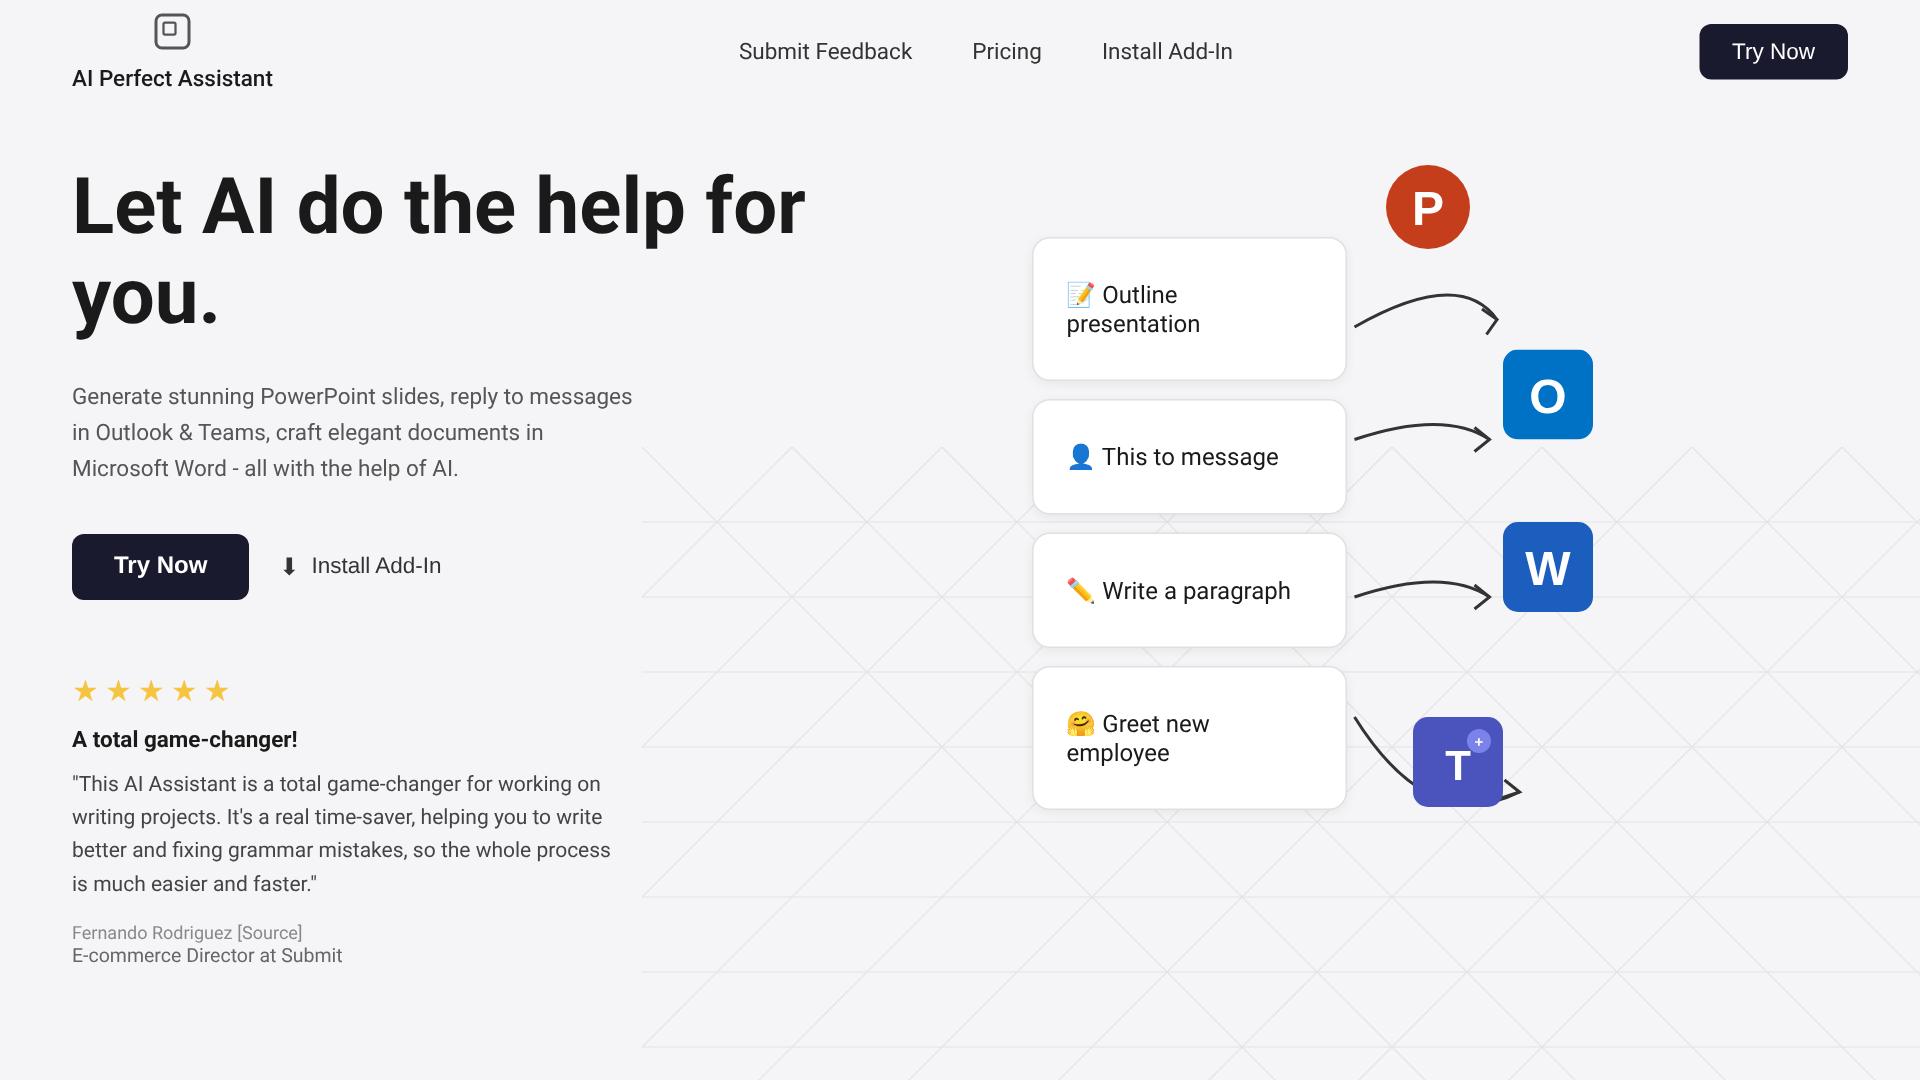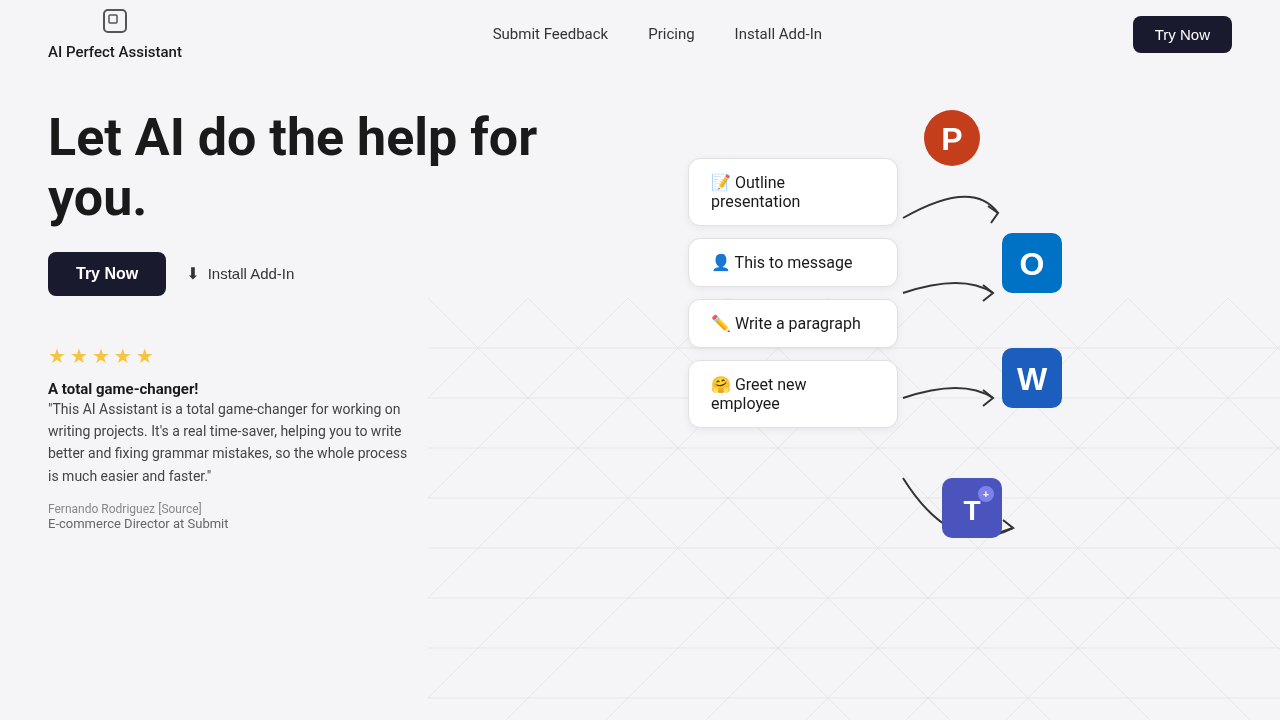--- a/index.html
+++ b/index.html
@@ -123,20 +123,21 @@
       margin-bottom: 12px;
     }
     .star {
       color: #f5c542;
       font-size: 20px;
     }
     .review-title {
       font-size: 15px;
       font-weight: 700;
       color: #1a1a1a;
+      margin-bottom: 10px;
     }
     .review-text {
       font-size: 14px;
       color: #444;
       line-height: 1.6;
       max-width: 360px;
       margin-bottom: 14px;
     }
     .reviewer-name {
       font-size: 13px;
@@ -167,21 +168,21 @@
       top: 60px;
       display: flex;
       flex-direction: column;
       gap: 12px;
       z-index: 10;
     }
     .action-card {
       background: #fff;
       border: 1px solid #e0e0e0;
       border-radius: 12px;
-      padding: 14px 22px;
+      padding: 28px 22px;
       font-size: 16px;
       color: #1a1a1a;
       width: 210px;
       box-shadow: 0 2px 8px rgba(0,0,0,0.06);
       cursor: pointer;
     }
 
     
     .app-icon {
       position: absolute;
@@ -251,20 +252,21 @@
     <a class="nav-link">Pricing</a>
     <a class="nav-link">Install Add-In</a>
   </div>
   <button class="nav-try-btn">Try Now</button>
 </nav>
 
 <div class="main">
 
   <div class="left-col">
     <h1 class="hero-title">Let AI do the help for you.</h1>
+    <p class="hero-subtitle">Generate stunning PowerPoint slides, reply to messages in Outlook &amp; Teams, craft elegant documents in Microsoft Word - all with the help of AI.</p>
     <div class="cta-buttons">
       <button class="btn-try-now">Try Now</button>
       <button class="btn-install">
         <span class="download-icon">⬇</span>
         <span>Install Add-In</span>
       </button>
     </div>
 
     <div class="stars">
       <span class="star">★</span>

